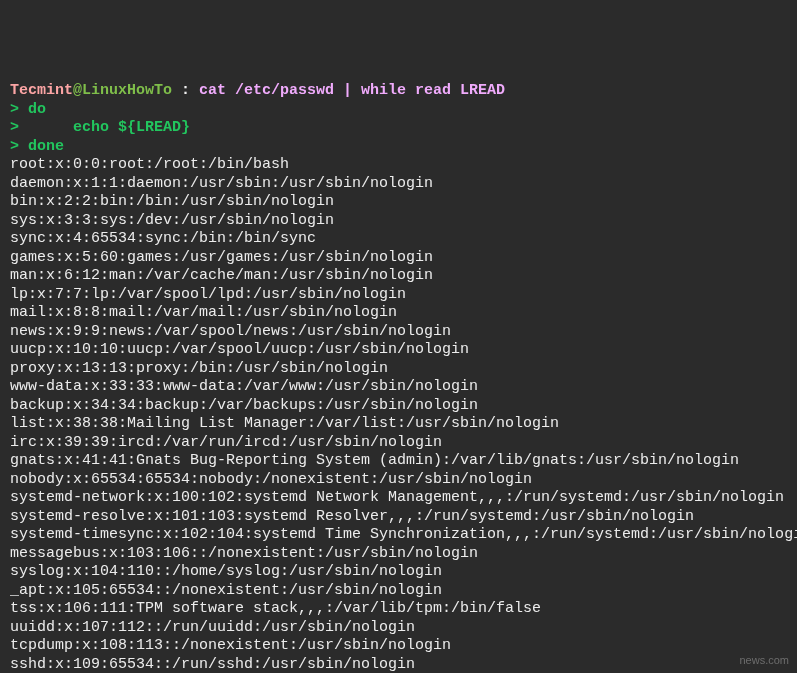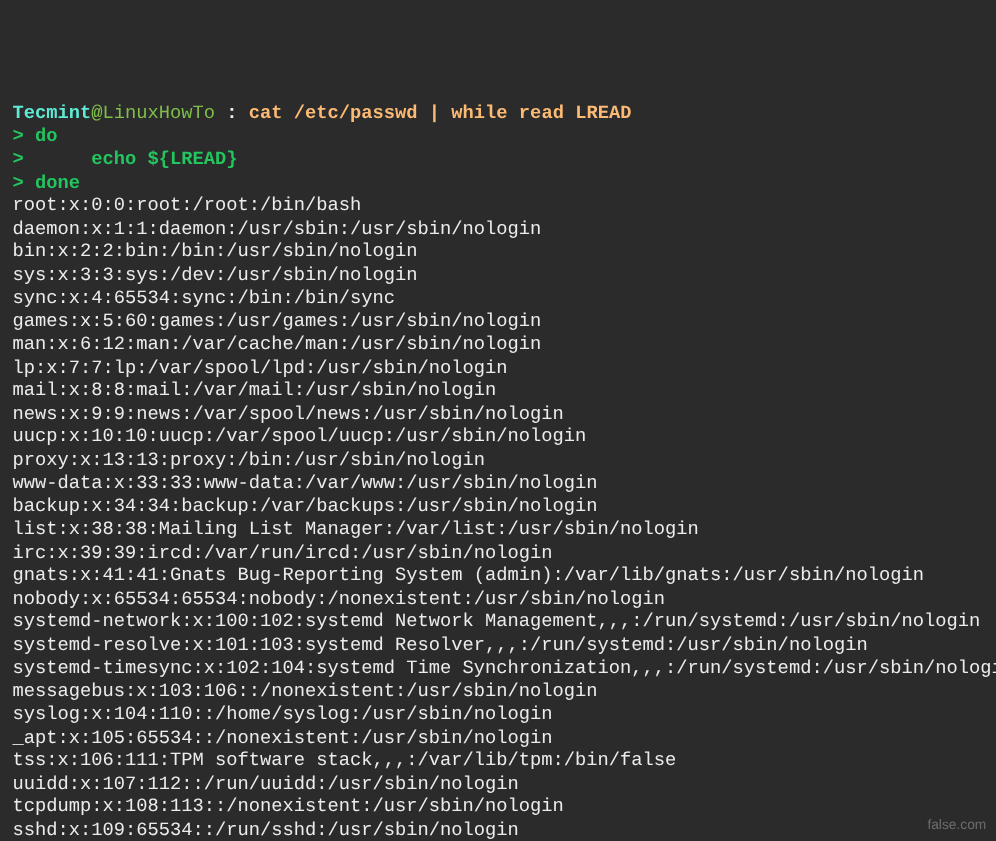--- a/index.html
+++ b/index.html
@@ -8,40 +8,40 @@
       background-color: #2b2b2b;
       color: #d0d0d0;
       font-family: "Consolas", "Monaco", "Courier New", monospace;
       font-size: 15px;
       line-height: 18.5px;
       white-space: pre;
       width: 797px;
       box-sizing: border-box;
       overflow: hidden;
     }
-    .user { color: #5eead4; font-weight: bold; }
+    .user { color: #fca5a5; font-weight: bold; }
     .at   { color: #7fbe4a; font-weight: bold; }
-    .host { color: #7fbe4a; font-weight: normal; }
+    .host { color: #7fbe4a; font-weight: bold; }
     .colon { color: #f0f0f0; font-weight: bold; }
-    .cmd  { color: #fdba74; font-weight: bold; }
+    .cmd  { color: #f0abfc; font-weight: bold; }
     .contprompt { color: #22c55e; font-weight: bold; }
     .out  { color: #ececec; font-weight: normal;}
     .line { display: block; }
     .watermark {
       position: absolute;
       bottom: 4px;
       right: 8px;
       color: #888;
       font-size: 11px;
       opacity: 0.7;
       font-family: sans-serif;
     }
   </style>
 </head>
 <body>
 
 
 
 <div id="root"><span class="line"><span class="user">Tecmint</span><span class="at">@</span><span class="host">LinuxHowTo</span><span class="colon"> : </span><span class="cmd">cat /etc/passwd | while read LREAD</span></span><span class="line contprompt">&gt; do</span><span class="line contprompt">&gt;      echo ${LREAD}</span><span class="line contprompt">&gt; done</span><span class="line out">root:x:0:0:root:/root:/bin/bash</span><span class="line out">daemon:x:1:1:daemon:/usr/sbin:/usr/sbin/nologin</span><span class="line out">bin:x:2:2:bin:/bin:/usr/sbin/nologin</span><span class="line out">sys:x:3:3:sys:/dev:/usr/sbin/nologin</span><span class="line out">sync:x:4:65534:sync:/bin:/bin/sync</span><span class="line out">games:x:5:60:games:/usr/games:/usr/sbin/nologin</span><span class="line out">man:x:6:12:man:/var/cache/man:/usr/sbin/nologin</span><span class="line out">lp:x:7:7:lp:/var/spool/lpd:/usr/sbin/nologin</span><span class="line out">mail:x:8:8:mail:/var/mail:/usr/sbin/nologin</span><span class="line out">news:x:9:9:news:/var/spool/news:/usr/sbin/nologin</span><span class="line out">uucp:x:10:10:uucp:/var/spool/uucp:/usr/sbin/nologin</span><span class="line out">proxy:x:13:13:proxy:/bin:/usr/sbin/nologin</span><span class="line out">www-data:x:33:33:www-data:/var/www:/usr/sbin/nologin</span><span class="line out">backup:x:34:34:backup:/var/backups:/usr/sbin/nologin</span><span class="line out">list:x:38:38:Mailing List Manager:/var/list:/usr/sbin/nologin</span><span class="line out">irc:x:39:39:ircd:/var/run/ircd:/usr/sbin/nologin</span><span class="line out">gnats:x:41:41:Gnats Bug-Reporting System (admin):/var/lib/gnats:/usr/sbin/nologin</span><span class="line out">nobody:x:65534:65534:nobody:/nonexistent:/usr/sbin/nologin</span><span class="line out">systemd-network:x:100:102:systemd Network Management,,,:/run/systemd:/usr/sbin/nologin</span><span class="line out">systemd-resolve:x:101:103:systemd Resolver,,,:/run/systemd:/usr/sbin/nologin</span><span class="line out">systemd-timesync:x:102:104:systemd Time Synchronization,,,:/run/systemd:/usr/sbin/nologin</span><span class="line out">messagebus:x:103:106::/nonexistent:/usr/sbin/nologin</span><span class="line out">syslog:x:104:110::/home/syslog:/usr/sbin/nologin</span><span class="line out">_apt:x:105:65534::/nonexistent:/usr/sbin/nologin</span><span class="line out">tss:x:106:111:TPM software stack,,,:/var/lib/tpm:/bin/false</span><span class="line out">uuidd:x:107:112::/run/uuidd:/usr/sbin/nologin</span><span class="line out">tcpdump:x:108:113::/nonexistent:/usr/sbin/nologin</span><span class="line out">sshd:x:109:65534::/run/sshd:/usr/sbin/nologin</span></div>
-<div class="watermark">false.com</div>
+<div class="watermark">news.com</div>
 
 
 
 
 </body></html>

